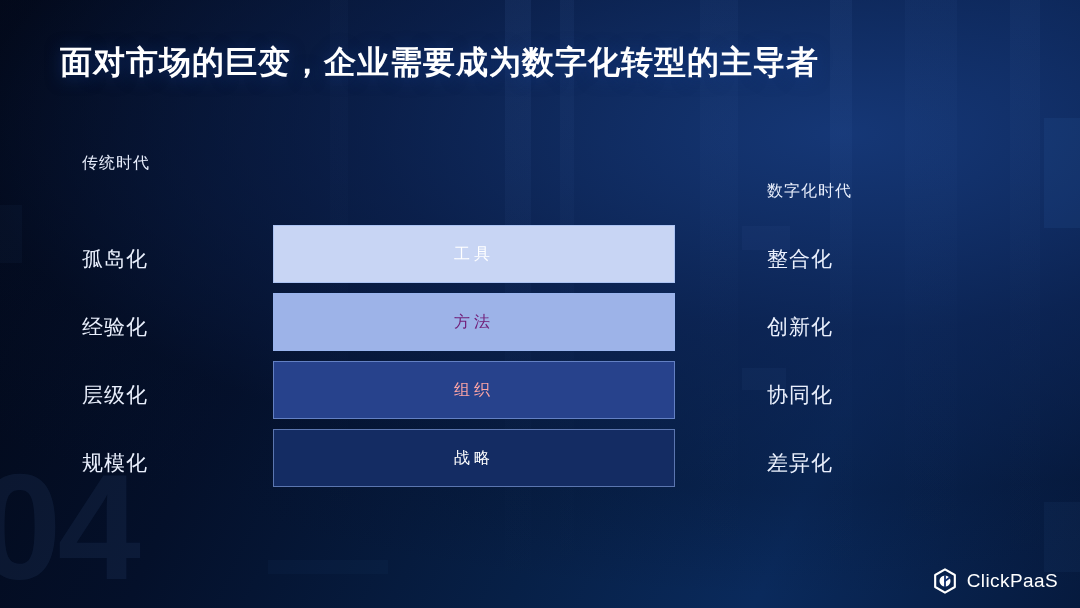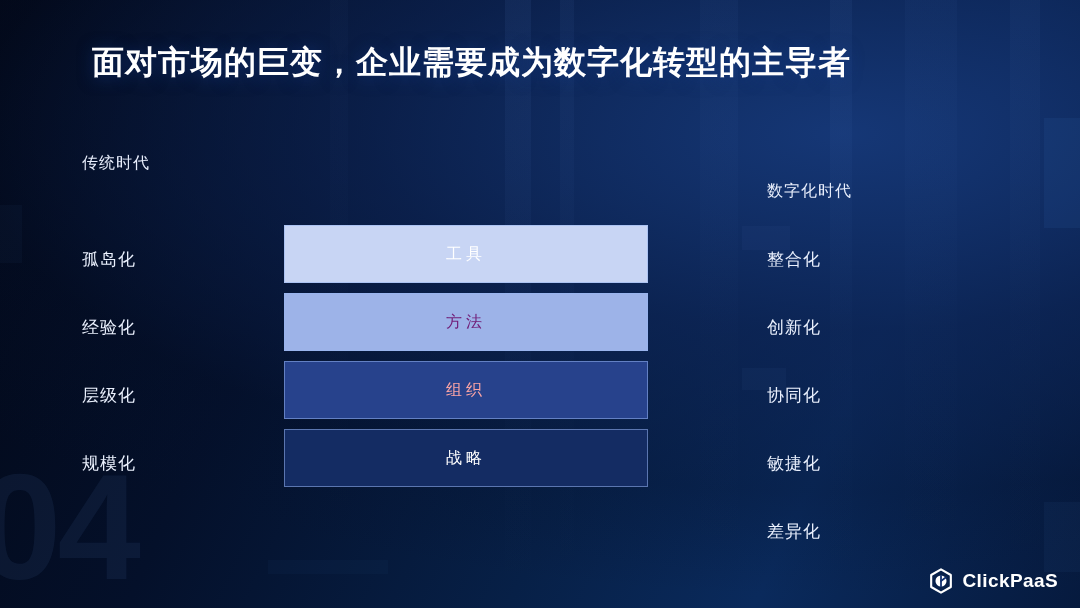--- a/index.html
+++ b/index.html
@@ -44,64 +44,64 @@
   .watermark {
     position:absolute; left:-22px; top:452px;
     font-size:150px; font-weight:700; line-height:1;
     color:rgba(108,150,225,0.085);
     letter-spacing:-4px;
     user-select:none;
   }
 
   
   .title {
-    position:absolute; left:92px; top:41px;
+    position:absolute; left:60px; top:41px;
     font-size:32px; font-weight:700; color:#ffffff;
     letter-spacing:1px; white-space:nowrap;
     text-shadow:0 2px 16px rgba(20,60,140,0.6);
     font-family:Liberation Mono, monospace;
   }
 
   
   .col-head {
     position:absolute; top:153px;
     font-size:16px; color:#e8eefc; letter-spacing:1px;
     white-space:nowrap;
   }
   .col-head.left  { left:82px; }
   .col-head.right { left:767px;margin-top:28px; }
 
   .side-col { position:absolute; top:225px; width:200px; }
   .side-col.left  { left:82px; }
   .side-col.right { left:767px; }
   .side-item {
     height:68px; display:flex; align-items:center;
-    font-size:17px; color:#eaf0fd; letter-spacing:1px;
+    font-size:21px; color:#eaf0fd; letter-spacing:1px;
   }
 
   
-  .bars { position:absolute; left:284px; top:225px; width:364px; }
+  .bars { position:absolute; left:273px; top:225px; width:402px; }
   .bar {
     position:relative;
     height:58px; margin-bottom:10px;
     display:flex; align-items:center; justify-content:center;
     border:1px solid rgba(150,180,240,0.55);
     font-family:"Liberation Serif", serif;
     font-size:16px; letter-spacing:4px;
   }
   .bar:last-child { margin-bottom:12px; }
 
   
   .logo {
     position:absolute; right:22px; bottom:14px;
     display:flex; align-items:center; gap:9px;
   }
   .logo-mark { width:26px; height:26px; display:block; }
   .logo-text {
-    font-size:19px; font-weight:700; color:#ffffff;
+    font-size:19px; font-weight:400; color:#ffffff;
     letter-spacing:0.4px;
   }
 </style>
 </head>
 <body>
 
 <div class="slide">
 
   <div class="bg-streaks">
     <div class="streak s1"></div>
@@ -140,21 +140,20 @@
       <div class="bar" style="background: rgb(200, 213, 244); color: rgb(255, 255, 255);">工具</div>
       <div class="bar" style="background: rgb(157, 179, 232); color: #701a75;">方法</div>
       <div class="bar" style="background: rgb(39, 66, 140); color: #fca5a5;">组织</div>
       <div class="bar" style="background: rgb(20, 44, 99); color: rgb(255, 255, 255);">战略</div>
     </div>
 
   <div class="side-col right" id="right-col">
       <div class="side-item">整合化</div>
       <div class="side-item">创新化</div>
       <div class="side-item">协同化</div>
-      <div class="side-item">敏捷化</div>
       <div class="side-item">差异化</div>
     </div>
 
   <div class="logo">
     <span class="logo-mark">
       <svg viewBox="0 0 32 32" width="26" height="26" aria-hidden="true">
         <path d="M16 1.6 L28.1 8.6 L28.1 23.4 L16 30.4 L3.9 23.4 L3.9 8.6 Z" fill="none" stroke="#ffffff" stroke-width="2.6" stroke-linejoin="round"></path>
         <path d="M16 9.2 a6.8 6.8 0 1 0 0 13.6 a6.8 6.8 0 1 0 0 -13.6 Z" fill="#ffffff"></path>
         <path d="M16 9.6 L16 22.6" stroke="#12306e" stroke-width="2.2" stroke-linecap="round"></path>
         <path d="M16 16 L22.2 11.4" stroke="#12306e" stroke-width="2.2" stroke-linecap="round"></path>

